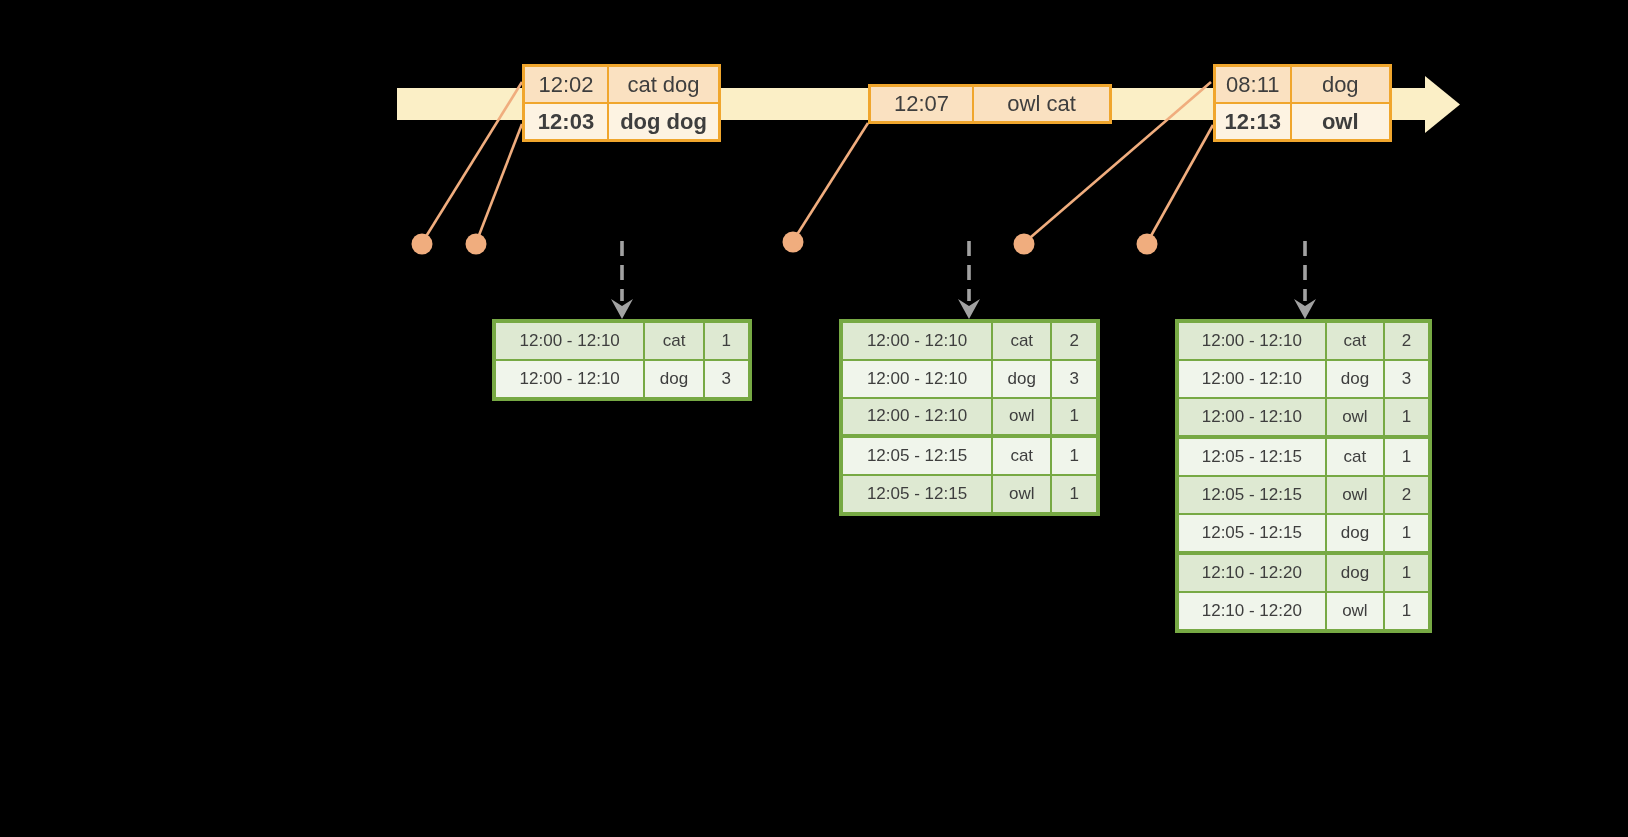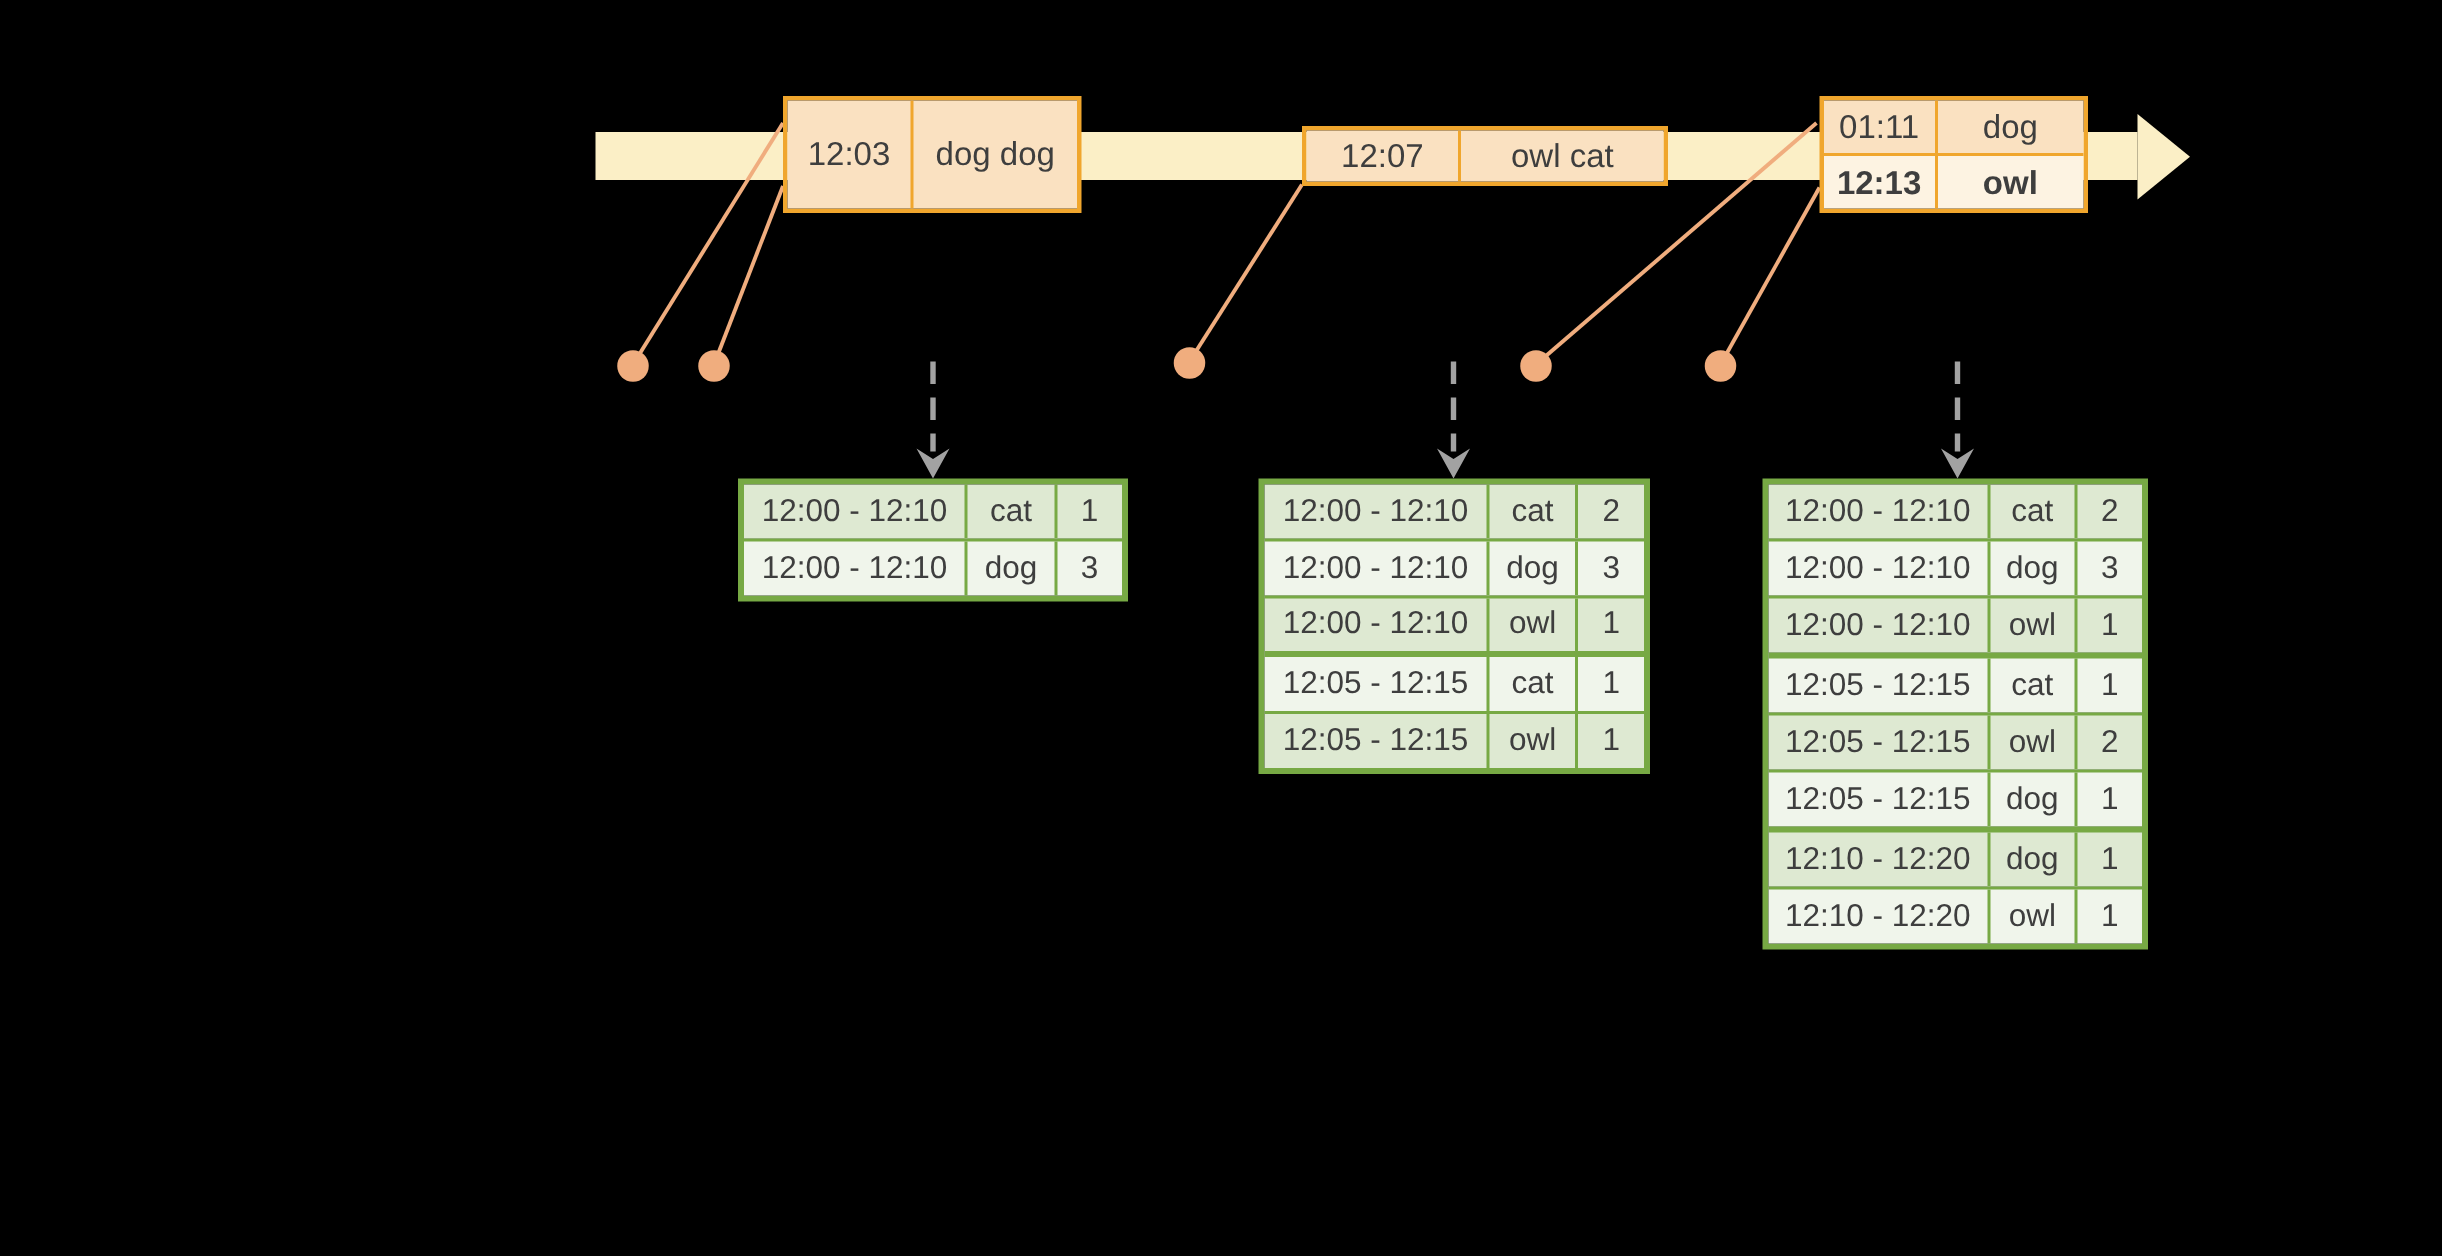--- a/index.html
+++ b/index.html
@@ -48,21 +48,21 @@
     overflow: hidden;
   }
   .event-tbl { border: 3px solid var(--event-border); font-size: 22px; }
   .event-tbl .row + .row { border-top: 2px solid var(--event-border); font-weight: bold; }
   .event-tbl .cell + .cell { border-left: 2px solid var(--event-border); }
   .event-tbl .row:nth-child(odd)  { background: var(--event-row-a); }
   .event-tbl .row:nth-child(even) { background: var(--event-row-b); }
   .event-tbl .col0 { width: 42.5%; }
   .event-tbl .col1 { width: 57.5%; }
 
-  .result-tbl { border: 4px solid var(--result-border); font-size: 21px; }
+  .result-tbl { border: 4px solid var(--result-border); font-size: 17px; }
   .result-tbl .row + .row { border-top: 2px solid var(--result-border); }
   .result-tbl .row.group-start { border-top-width: 4px; }
   .result-tbl .cell + .cell { border-left: 2px solid var(--result-border); }
   .result-tbl .row:nth-child(odd)  { background: var(--result-row-a); }
   .result-tbl .row:nth-child(even) { background: var(--result-row-b); }
   .result-tbl .col0 { width: 58.5%; }
   .result-tbl .col1 { width: 23.5%; }
   .result-tbl .col2 { width: 18%; }
 </style>
 </head>
@@ -98,35 +98,39 @@
       <polygon class="trigger-head" points="958,299 969,306 980,299 969,319"></polygon>
     </g>
     <g>
       <line class="trigger-line" x1="1305" y1="241" x2="1305" y2="301"></line>
       <polygon class="trigger-head" points="1294,299 1305,306 1316,299 1305,319"></polygon>
     </g>
   </svg>
 
   <div class="tbl event-tbl" style="left:522px; top:64px; width:199px; height:78px;">
       <div class="row">
+        <div class="cell col0">12:02</div>
+        <div class="cell col1">cat dog</div>
+      </div>
+      <div class="row">
         <div class="cell col0">12:03</div>
         <div class="cell col1">dog dog</div>
       </div>
     </div>
 
   <div class="tbl event-tbl" style="left:868px; top:84px; width:244px; height:40px;">
       <div class="row">
         <div class="cell col0">12:07</div>
         <div class="cell col1">owl cat</div>
       </div>
     </div>
 
   <div class="tbl event-tbl" style="left:1213px; top:64px; width:179px; height:78px;">
       <div class="row">
-        <div class="cell col0">01:11</div>
+        <div class="cell col0">08:11</div>
         <div class="cell col1">dog</div>
       </div>
       <div class="row">
         <div class="cell col0">12:13</div>
         <div class="cell col1">owl</div>
       </div>
     </div>
 
   <div class="tbl result-tbl" style="left:492px; top:319px; width:260px; height:82px;">
       <div class="row">

